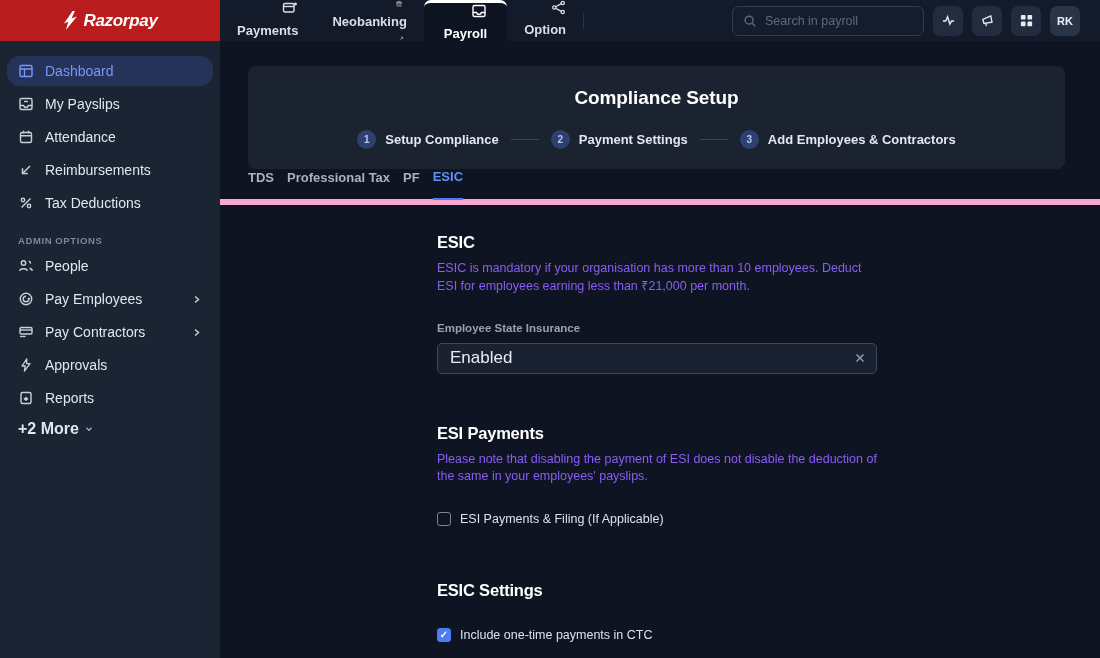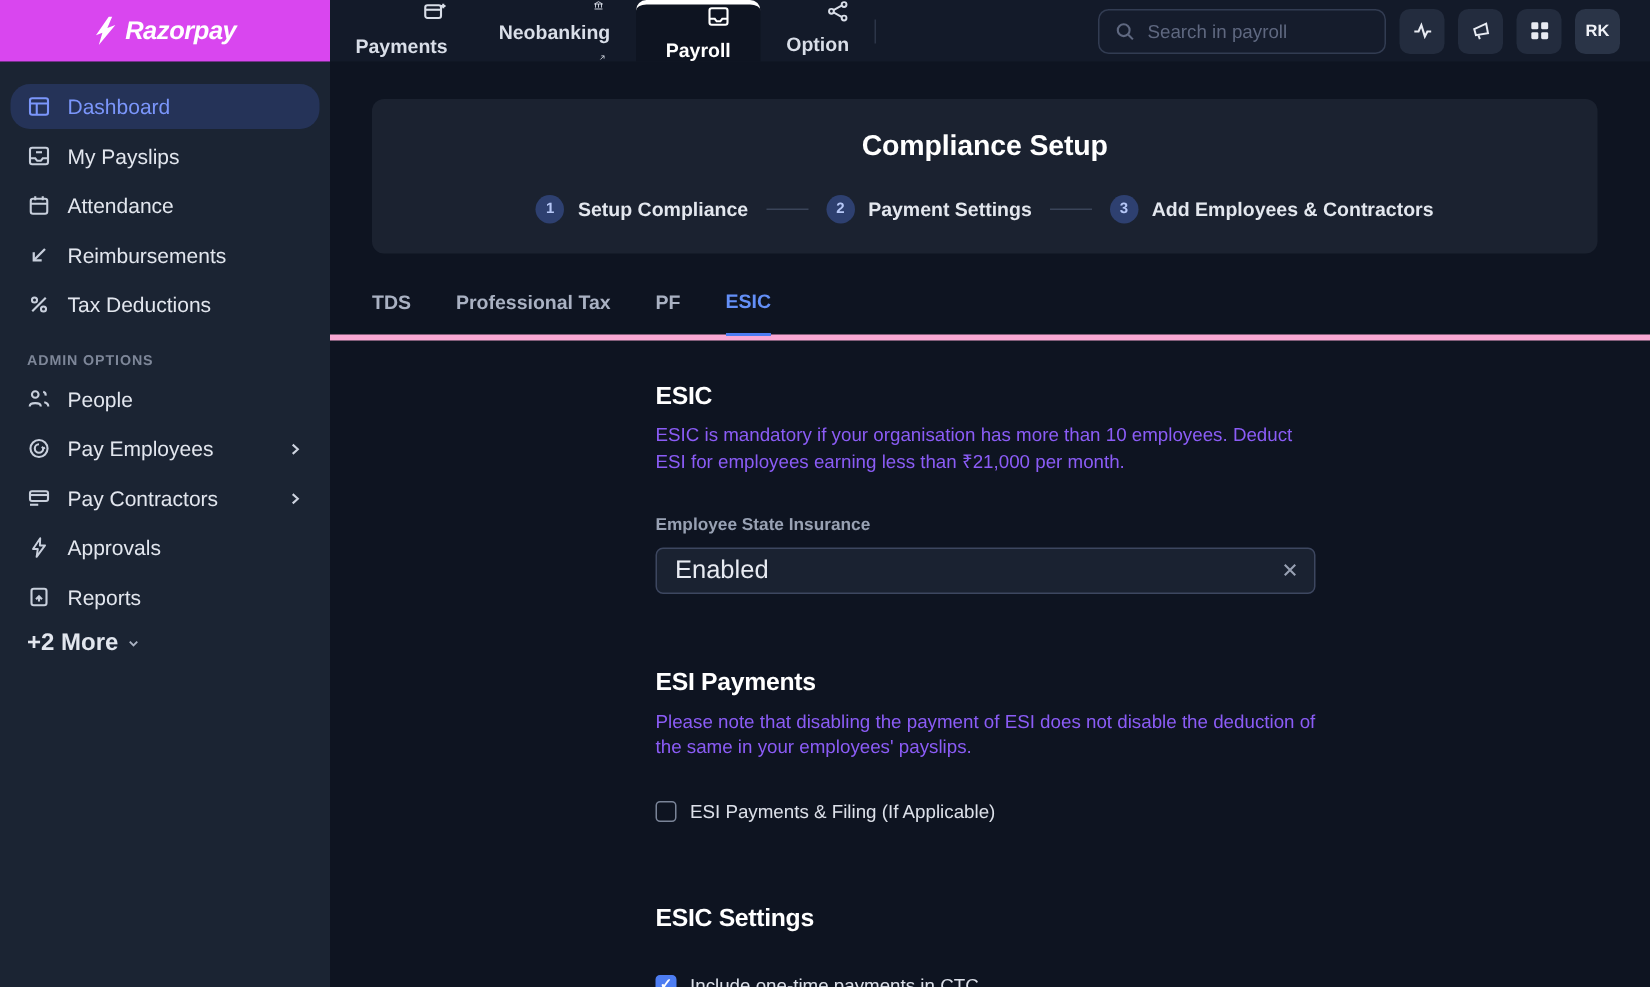--- a/index.html
+++ b/index.html
@@ -12,21 +12,21 @@
     position:relative;
   }
   svg { display:block; }
 
   
   .topnav {
     position:absolute; top:0; left:0; width:1100px; height:41px;
     background:#131a29; display:flex; align-items:stretch; z-index:5;
   }
   .brand {
-    width:220px; min-width:220px; height:41px; background:#d946ef;
+    width:220px; min-width:220px; height:41px; background:#b91c1c;
     display:flex; align-items:center; justify-content:center; gap:5px;
   }
   .brand-text { font-size:17px; font-weight:800; font-style:italic; color:#ffffff; letter-spacing:-0.3px; }
   .nav-items { display:flex; align-items:stretch; }
   .nav-item {
     display:flex; align-items:flex-end; gap:7px; padding:0 17px;
     font-size:13px; font-weight:600; color:#d9dee8; cursor:pointer; white-space:nowrap;flex-direction:column;
   }
   .nav-item .ext { margin-left:2px; }
   .nav-item.payroll-tab {
@@ -87,22 +87,22 @@
   .step { display:flex; align-items:center; gap:9px; }
   .step-badge {
     width:19px; height:19px; border-radius:50%; background:#2e4070;
     color:#b6c7f7; font-size:10px; font-weight:700;
     display:flex; align-items:center; justify-content:center;
   }
   .step-label { font-size:13px; font-weight:600; color:#e3e7ee; }
   .step-line { width:28px; height:1px; background:#3a4459; }
 
   .tabs {
-    display:flex; gap:30px; padding-left:28px; margin-top:24px;
-    border-bottom:4px solid #f9a8d4; align-items:flex-end;
+    display:flex; gap:13px; padding-left:28px; 
+    border-bottom:6px solid #f9a8d4; align-items:flex-end;
   }
   .tab {
     font-size:13px; font-weight:700; color:#a9b1c2;
     padding-bottom:14px; cursor:pointer; white-space:nowrap;
   }
   .tab.active { color:#638ff7; border-bottom:2px solid #4d7df2; margin-bottom:-1px; }
 
   .sections { margin-left:217px; width:440px; }
   .sec-title { font-size:16.5px; font-weight:700; color:#ffffff; letter-spacing:-0.2px; }
   .sec-desc { margin-top:8px; font-size:12.5px; line-height:1.42; color:#8b5cf6; }

